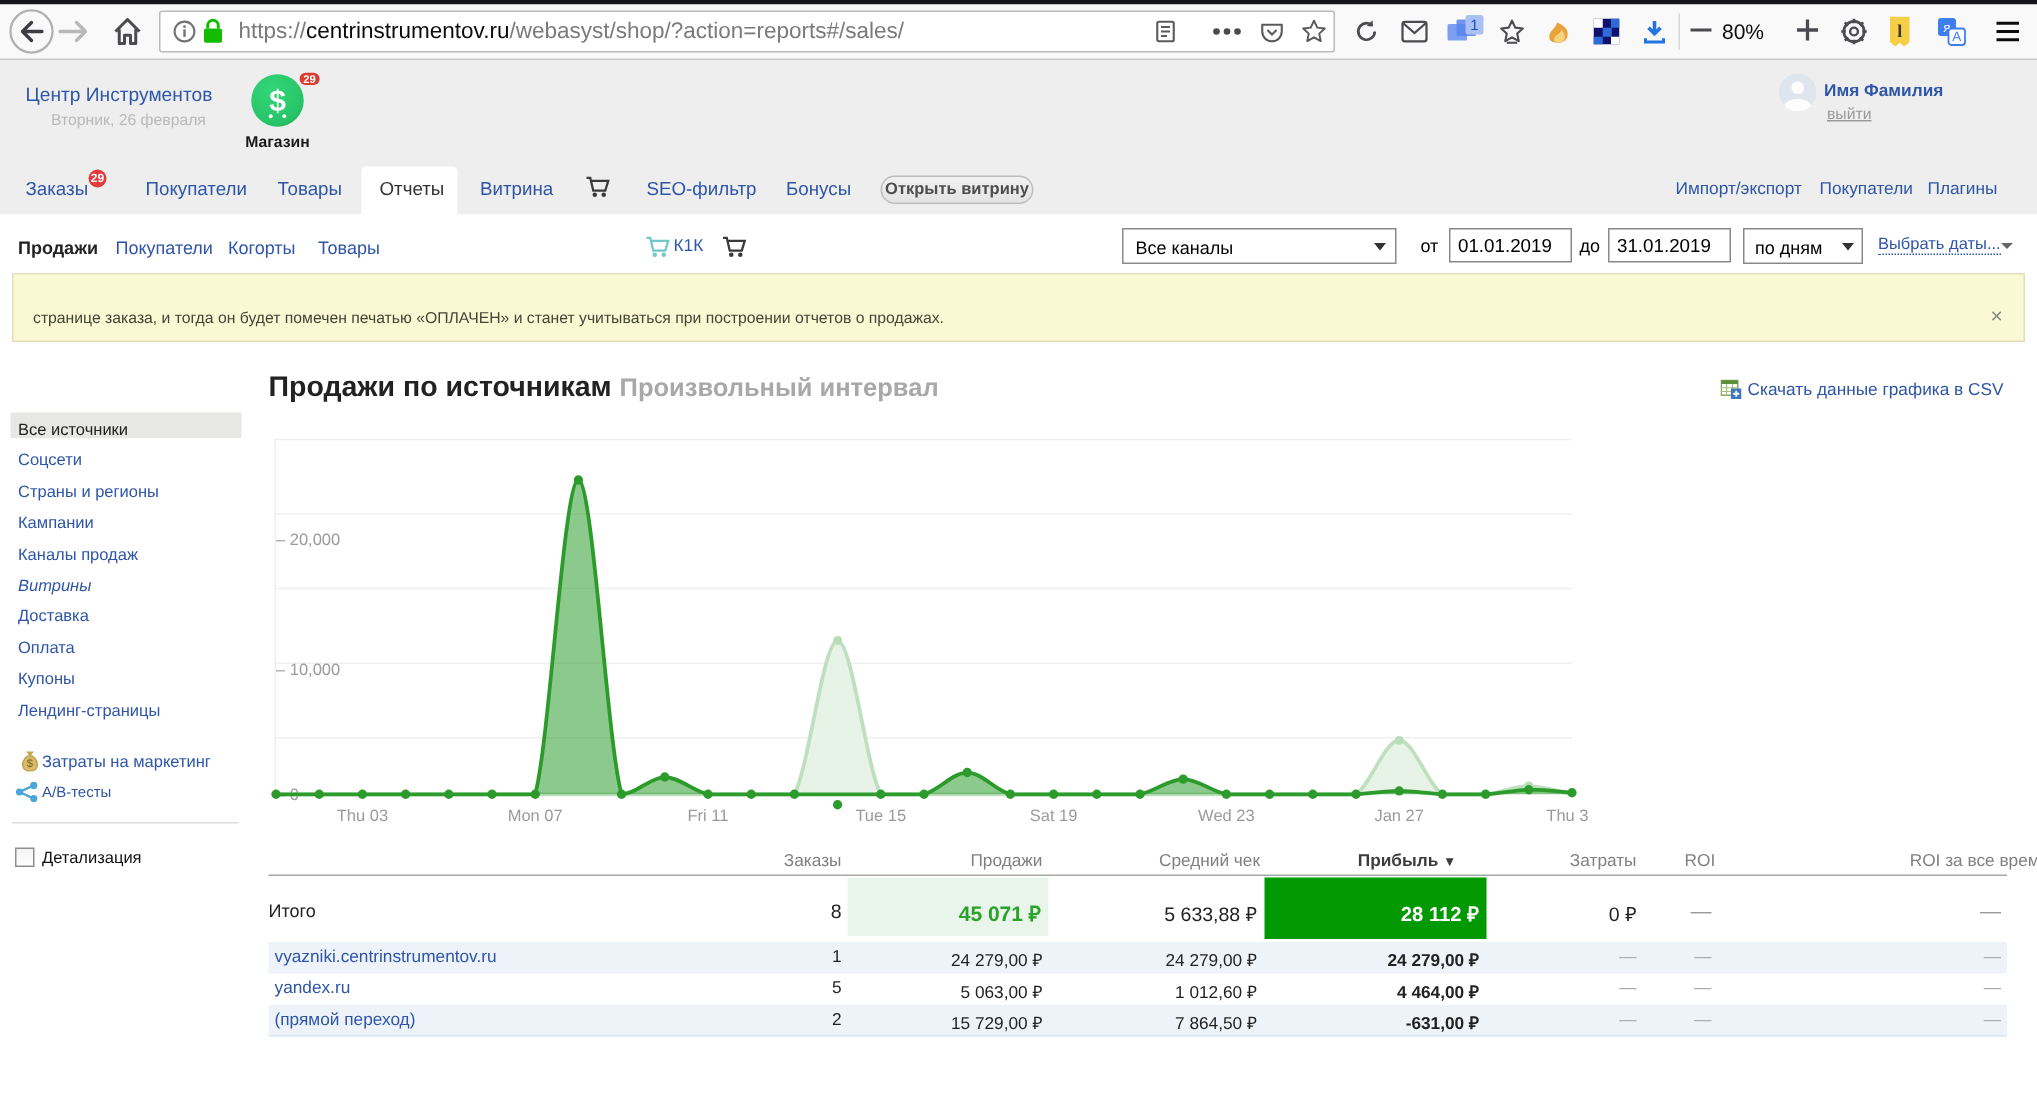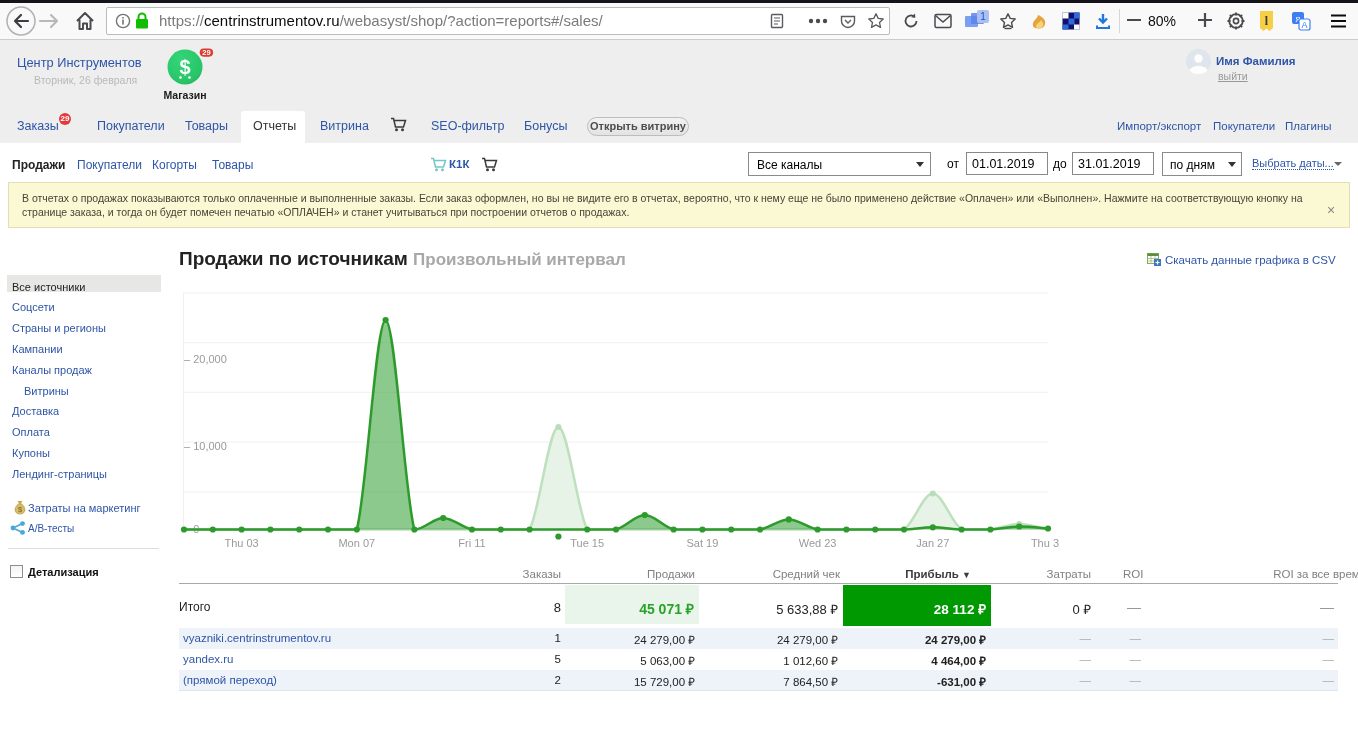--- a/index.html
+++ b/index.html
@@ -173,21 +173,21 @@
 <div class="abs" style="left:12px;top:158px;font-size:12px;font-weight:bold;color:#222;">Продажи</div>
 <div class="abs blue" style="left:77px;top:158px;font-size:12px;">Покупатели</div>
 <div class="abs blue" style="left:152px;top:158px;font-size:12px;">Когорты</div>
 <div class="abs blue" style="left:212px;top:158px;font-size:12px;">Товары</div>
 <div class="abs blue" style="left:265px;top:158.5px;font-size:11.5px;margin-top:24px;">Воронка оформления заказа</div>
 <svg class="abs" style="left:430px;top:157px;" width="17" height="15" viewBox="0 0 17 15">
       <path d="M1 1.5 h2.5 l2 8.5 h8 l2-6.5 H4" fill="none" stroke="#72c7ca" stroke-width="1.5"></path>
       <circle cx="6.5" cy="12.8" r="1.5" fill="#72c7ca"></circle>
       <circle cx="12.5" cy="12.8" r="1.5" fill="#72c7ca"></circle>
     </svg>
-<div class="abs" style="left:449px;top:158px;font-size:11.5px;color:#2b59a8;font-weight:bold;">К1К</div>
+<div class="abs" style="left:449px;top:158px;font-size:11.5px;color:#2b59a8;">К1К</div>
 <svg class="abs" style="left:481px;top:157px;" width="17" height="15" viewBox="0 0 17 15">
       <path d="M1 1.5 h2.5 l2 8.5 h8 l2-6.5 H4" fill="none" stroke="#3a3a3a" stroke-width="1.5"></path>
       <circle cx="6.5" cy="12.8" r="1.5" fill="#3a3a3a"></circle>
       <circle cx="12.5" cy="12.8" r="1.5" fill="#3a3a3a"></circle>
     </svg>
 
 <div class="abs" style="left:748px;top:152px;width:183px;height:24px;background:#fff;border:1px solid #8a8a8a;"></div>
 <div class="abs" style="left:757px;top:158px;font-size:12px;color:#000;">Все каналы</div>
 <div class="abs" style="left:916px;top:162px;width:0;height:0;border-left:4.5px solid transparent;border-right:4.5px solid transparent;border-top:5px solid #333;"></div>
 <div class="abs" style="left:947px;top:157px;font-size:12px;color:#000;">от</div>
@@ -196,51 +196,50 @@
 <div class="abs" style="left:1053px;top:157px;font-size:12px;color:#000;">до</div>
 <div class="abs" style="left:1072px;top:152px;width:82px;height:23px;background:#fff;border:1px solid #888;"></div>
 <div class="abs" style="left:1078px;top:157px;font-size:12.5px;color:#000;">31.01.2019</div>
 <div class="abs" style="left:1162px;top:152px;width:80px;height:24px;background:#fff;border:1px solid #8a8a8a;"></div>
 <div class="abs" style="left:1170px;top:158px;font-size:12px;color:#000;">по дням</div>
 <div class="abs" style="left:1228px;top:162px;width:0;height:0;border-left:4.5px solid transparent;border-right:4.5px solid transparent;border-top:5px solid #333;"></div>
 <div class="abs blue" style="left:1252px;top:157px;font-size:11px;border-bottom:1px dotted #2e55a7;">Выбрать даты...</div>
 <div class="abs" style="left:1334px;top:162px;width:0;height:0;border-left:4px solid transparent;border-right:4px solid transparent;border-top:4.5px solid #666;"></div>
 
 <div class="abs" style="left:8px;top:182px;width:1342px;height:46px;background:#fbf8d4;border:1px solid #e3deb8;"></div>
-<div class="abs" style="left:22px;top:192px;font-size:10.5px;color:#454538;white-space:nowrap;">В отчетах о продажах показываются только оплаченные и выполненные заказы. Если заказ оформлен, но вы не видите его в отчетах, вероятно, что к нему еще не было применено действие «Оплачен» или «Выполнен». Нажмите на соответствующую кнопку на</div>
     <div class="abs" style="left:22px;top:206px;font-size:10.5px;color:#454538;white-space:nowrap;">странице заказа, и тогда он будет помечен печатью «ОПЛАЧЕН» и станет учитываться при построении отчетов о продажах.</div>
 <div class="abs" style="left:1327px;top:202px;font-size:14px;color:#888;">×</div>
 
 <div class="abs" style="left:7px;top:274.5px;width:154px;height:17px;background:#e7e7e5;"></div>
 <div class="abs" style="left:12px;top:280.5px;font-size:11px;color:#222;">Все источники</div>
 <div class="abs blue" style="left:12px;top:301.3px;font-size:11px;">Соцсети</div>
 <div class="abs blue" style="left:12px;top:322.1px;font-size:11px;">Страны и регионы</div>
 <div class="abs blue" style="left:12px;top:342.9px;font-size:11px;">Кампании</div>
 <div class="abs blue" style="left:12px;top:363.7px;font-size:11px;">Каналы продаж</div>
-<div class="abs blue" style="left:24px;top:384.5px;font-size:11px;">Витрины</div>
+<div class="abs blue" style="left:12px;top:384.5px;font-size:11px;font-style:italic;">Витрины</div>
 <div class="abs blue" style="left:12px;top:405.3px;font-size:11px;">Доставка</div>
 <div class="abs blue" style="left:12px;top:426.1px;font-size:11px;">Оплата</div>
 <div class="abs blue" style="left:12px;top:446.9px;font-size:11px;">Купоны</div>
 <div class="abs blue" style="left:12px;top:467.7px;font-size:11px;">Лендинг-страницы</div>
 <svg class="abs" style="left:13px;top:500px;" width="14" height="15" viewBox="0 0 14 15">
       <path d="M4.5 1 h5 l-2 3 h-1 Z" fill="#c9a84c"></path>
       <path d="M5.5 4 C1 7 0.5 14 7 14 C13.5 14 13 7 8.5 4 Z" fill="#d9bc6a" stroke="#b89a40" stroke-width="0.8"></path>
       <text x="7" y="11.5" font-size="7.5" text-anchor="middle" fill="#7a6420" font-family="Liberation Sans">$</text>
     </svg>
 <div class="abs blue" style="left:28px;top:501.5px;font-size:11px;">Затраты на маркетинг</div>
 <svg class="abs" style="left:10px;top:521px;" width="16" height="14" viewBox="0 0 16 14">
       <circle cx="3" cy="7" r="2.4" fill="#49a8d8"></circle>
       <circle cx="12.5" cy="2.6" r="2.4" fill="#49a8d8"></circle>
       <circle cx="12.5" cy="11.4" r="2.4" fill="#49a8d8"></circle>
       <path d="M3 7 L12.5 2.6 M3 7 L12.5 11.4" stroke="#49a8d8" stroke-width="1.6"></path>
     </svg>
 <div class="abs blue" style="left:28px;top:522.5px;font-size:10px;">A/B-тесты</div>
 <div class="abs" style="left:8px;top:548px;width:151px;height:1px;background:#ddd;"></div>
 <div class="abs" style="left:10px;top:565px;width:13px;height:13px;background:linear-gradient(#f4f4f4,#fff);border:1px solid #8e8e8e;"></div>
-<div class="abs" style="left:28px;top:566px;font-size:11px;font-weight:bold;color:#111;">Детализация</div>
+<div class="abs" style="left:28px;top:566px;font-size:11px;font-weight:normal;color:#111;">Детализация</div>
 
 <div class="abs" style="left:179px;top:248px;font-size:19px;font-weight:bold;color:#222;">Продажи по источникам <span style="color:#a8a8a8;font-size:17px;">Произвольный интервал</span></div>
 <svg class="abs" style="left:1147px;top:253px;" width="14" height="13" viewBox="0 0 14 13">
       <rect x="0.5" y="0.5" width="11" height="10" fill="#fff" stroke="#8aa85a" stroke-width="1"></rect>
       <rect x="0.5" y="0.5" width="11" height="2.5" fill="#5b8f3e"></rect>
       <path d="M0.5 5.5 h11 M0.5 8 h11 M4 3 v8 M8 3 v8" stroke="#9fbd7a" stroke-width="0.8"></path>
       <rect x="7" y="6" width="7" height="7" fill="#3d77bd"></rect>
       <path d="M8.5 9.5 h4 M10.5 7.5 v4" stroke="#fff" stroke-width="1.2"></path>
     </svg>
 <div class="abs blue" style="left:1165px;top:253.5px;font-size:11.5px;">Скачать данные графика в CSV</div>

